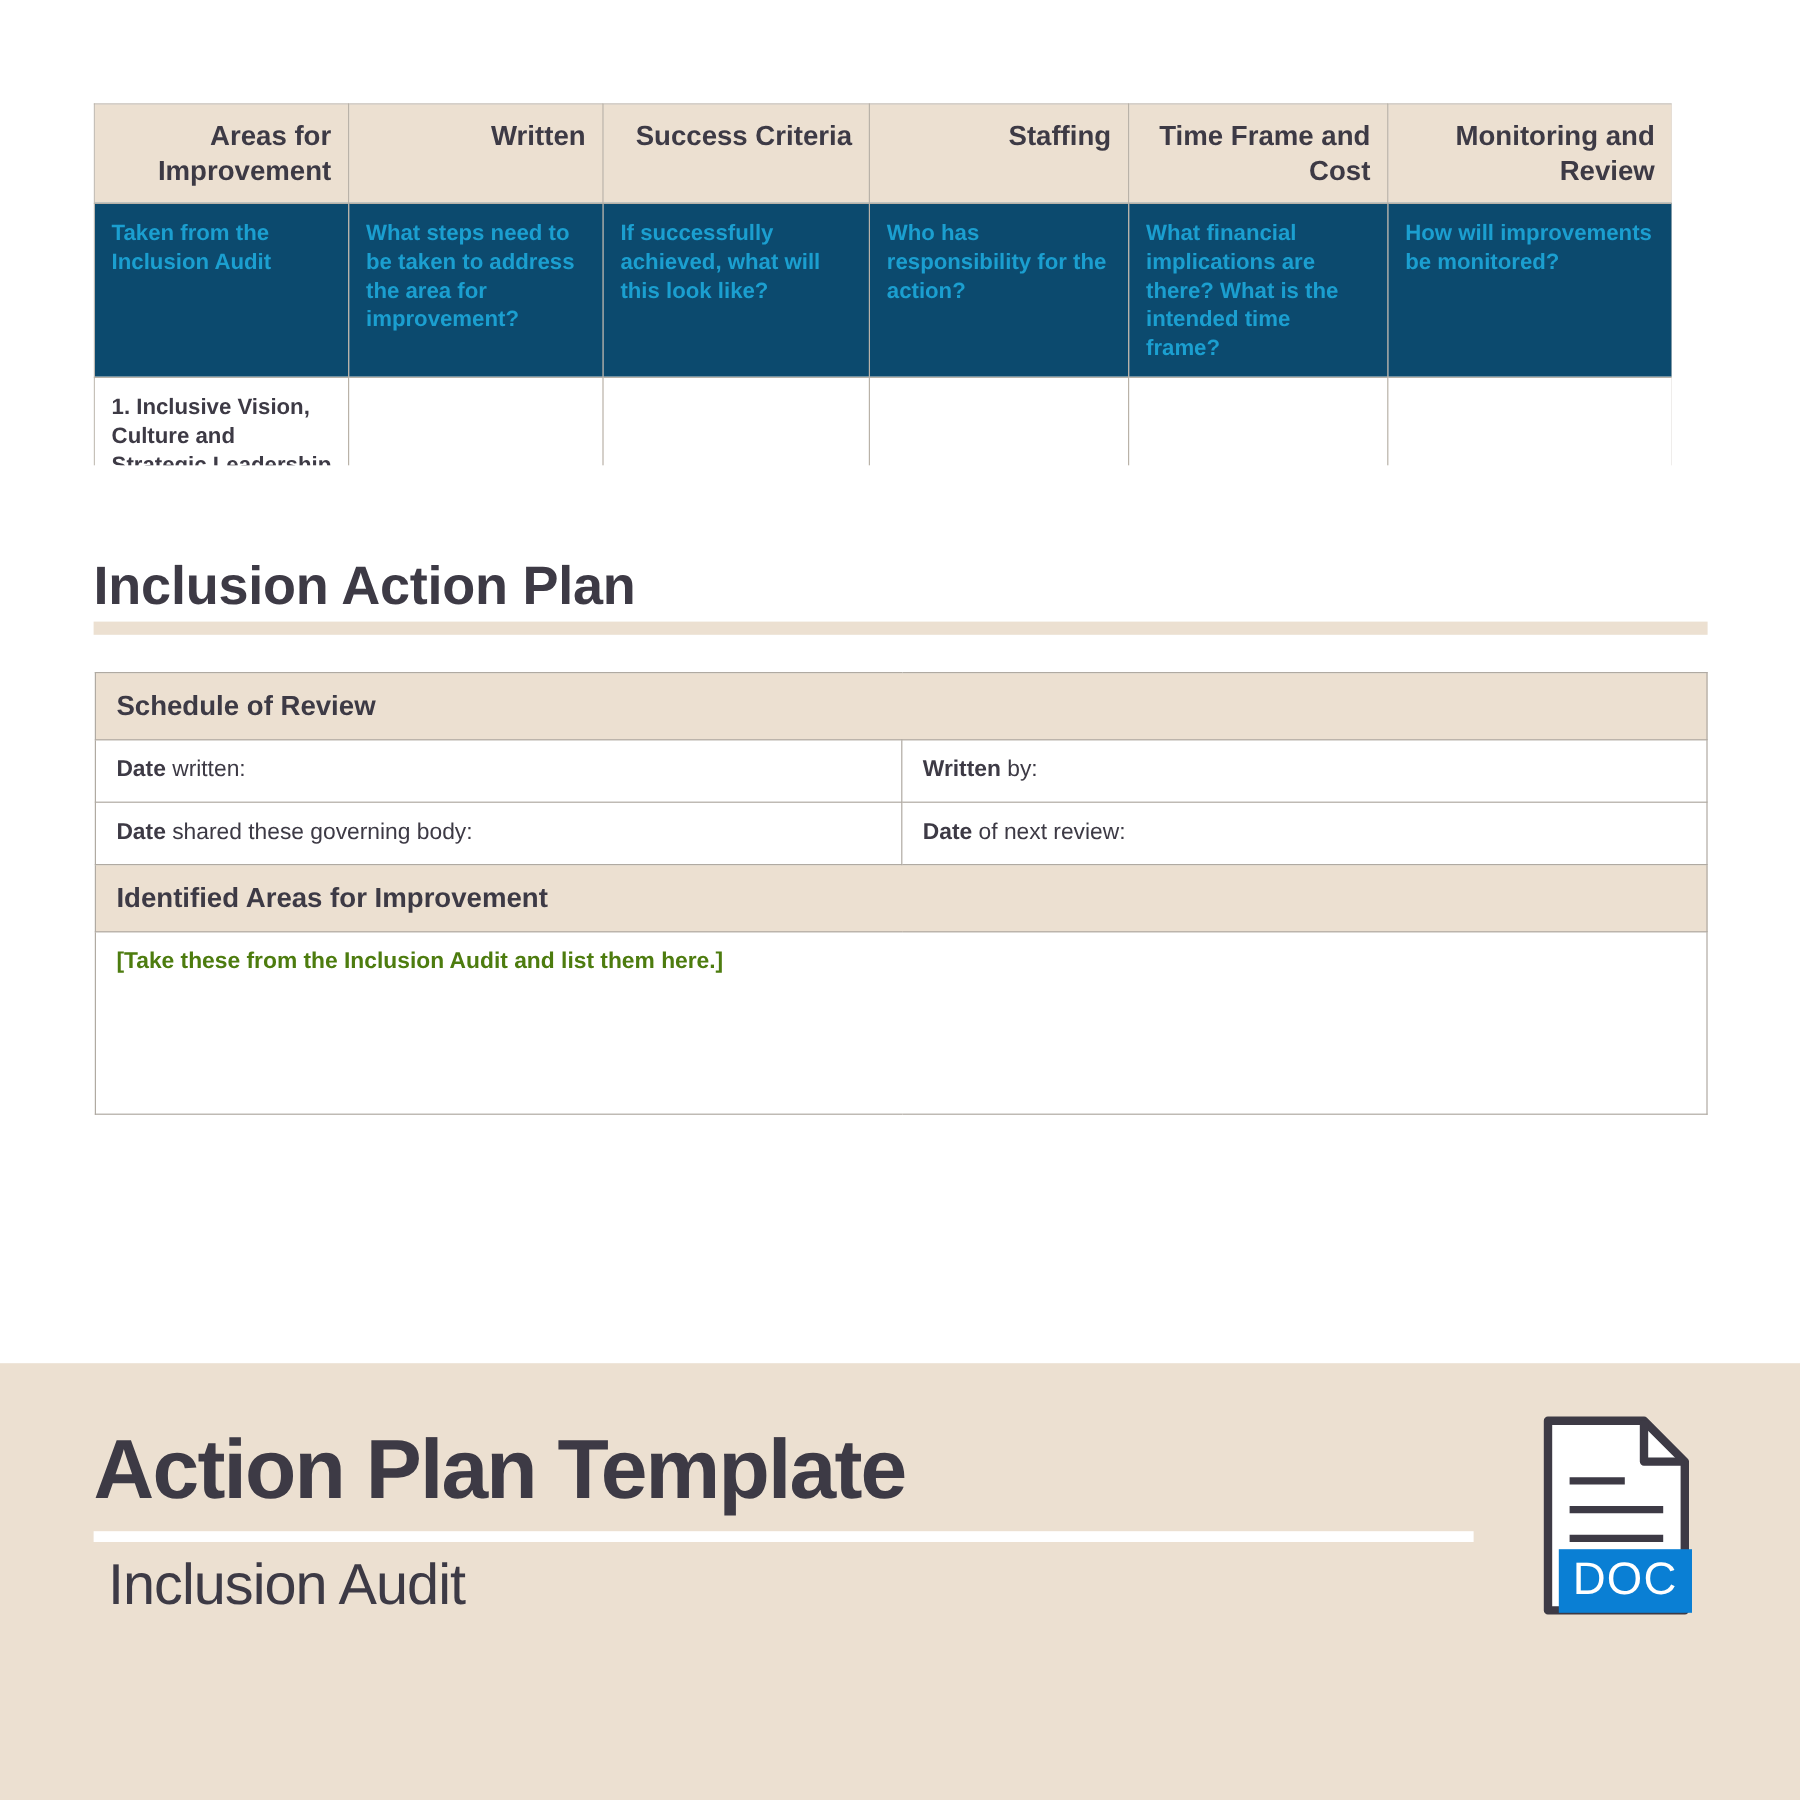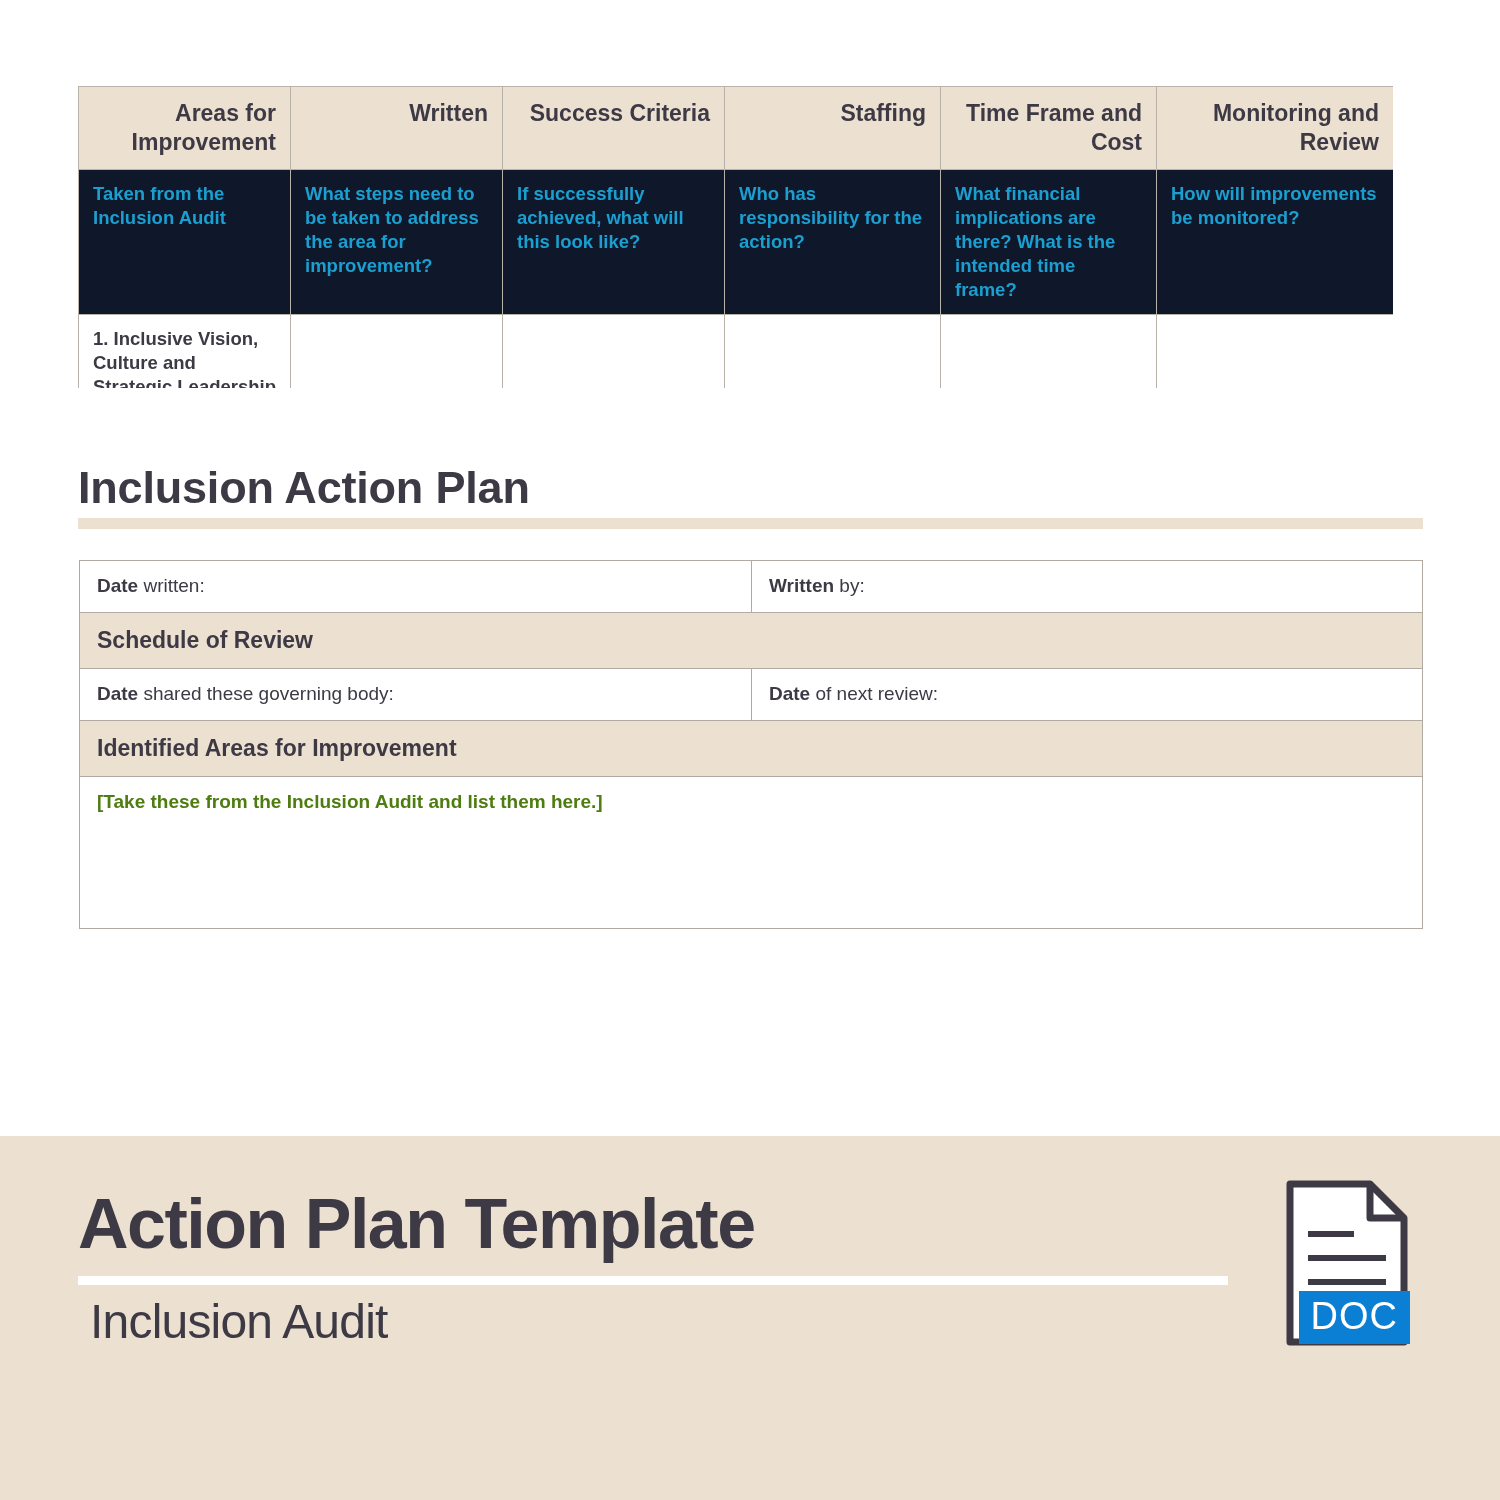--- a/index.html
+++ b/index.html
@@ -35,21 +35,21 @@
   }
   .preview .hdr {
     background: #ece0d1;
     color: #3d3a45;
     font-size: 23px;
     font-weight: bold;
     line-height: 1.25;
     text-align: right;
   }
   .preview .prompt {
-    background: #0f172a;
+    background: #0c4a6e;
     color: #1b9fd0;
     font-size: 18.5px;
     font-weight: bold;
     line-height: 1.3;
   }
   .preview .rowlabel {
     background: #ffffff;
     color: #3d3a45;
     font-size: 18.5px;
     font-weight: bold;
@@ -216,25 +216,25 @@
   <div class="doc-title">Inclusion Action Plan</div>
   <div class="title-rule"></div>
 
   <table class="main-table">
     <colgroup>
         <col style="width:672px">
         <col style="width:671px">
       </colgroup>
     <tbody>
         <tr>
+      <td class="section-head" colspan="2">Schedule of Review</td>
+    </tr>
+    <tr>
       <td class="field-cell"><span class="lead">Date</span><span> written:</span></td>
       <td class="field-cell"><span class="lead">Written</span><span> by:</span></td>
-    </tr>
-    <tr>
-      <td class="section-head" colspan="2">Schedule of Review</td>
     </tr>
     <tr>
       <td class="field-cell"><span class="lead">Date</span><span> shared these governing body:</span></td>
       <td class="field-cell"><span class="lead">Date</span><span> of next review:</span></td>
     </tr>
     <tr>
       <td class="section-head" colspan="2">Identified Areas for Improvement</td>
     </tr>
     <tr>
       <td class="notes-cell" colspan="2">

